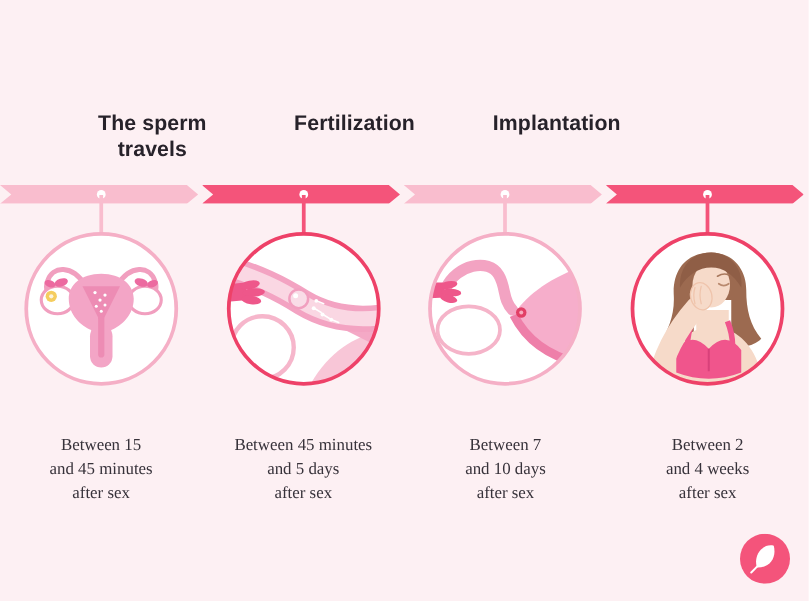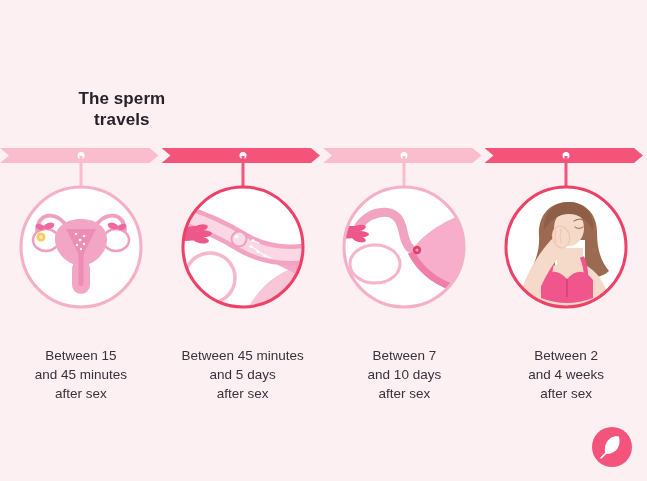--- a/index.html
+++ b/index.html
@@ -48,37 +48,39 @@
   .stem.s4{left:87.5%;background:var(--dark,#F4547A);}
   
   .bubble{position:absolute;top:184px;width:126px;height:126px;}
   .bubble.c1{left:calc(12.5% - 63px);}
   .bubble.c2{left:calc(37.5% - 63px);}
   .bubble.c3{left:calc(62.5% - 63px);}
   .bubble.c4{left:calc(87.5% - 63px);}
   
   .captions{
     position:absolute;top:346px;left:0;width:647px;
-    display:grid;grid-template-columns:repeat(4,1fr);
+    display:grid;grid-template-columns:repeat(4,1fr);font-family:Liberation Serif, serif;
   }
   .caption{
     text-align:center;font-size:13.5px;line-height:19px;
     color:#37323A;white-space:pre-line;
   }
   
   .logo{position:absolute;left:592px;top:427px;width:40px;height:40px;}
 </style>
 </head>
 <body>
 
 <div class="stage" style="--bg: #FDF0F3; --light: #F9BDCE; --dark: #F4547A; --ink: #27222A;">
 
   <div class="titles">
     <div class="title">The sperm
 travels</div>
+    <div class="title">Fertilization</div>
+    <div class="title">Implantation</div>
   </div>
 
   <div class="timeline">
     <div class="segment light"></div>
     <div class="segment dark"></div>
     <div class="segment light"></div>
     <div class="segment dark"></div>
     <div class="dot"></div>
     <div class="dot"></div>
     <div class="dot"></div>

